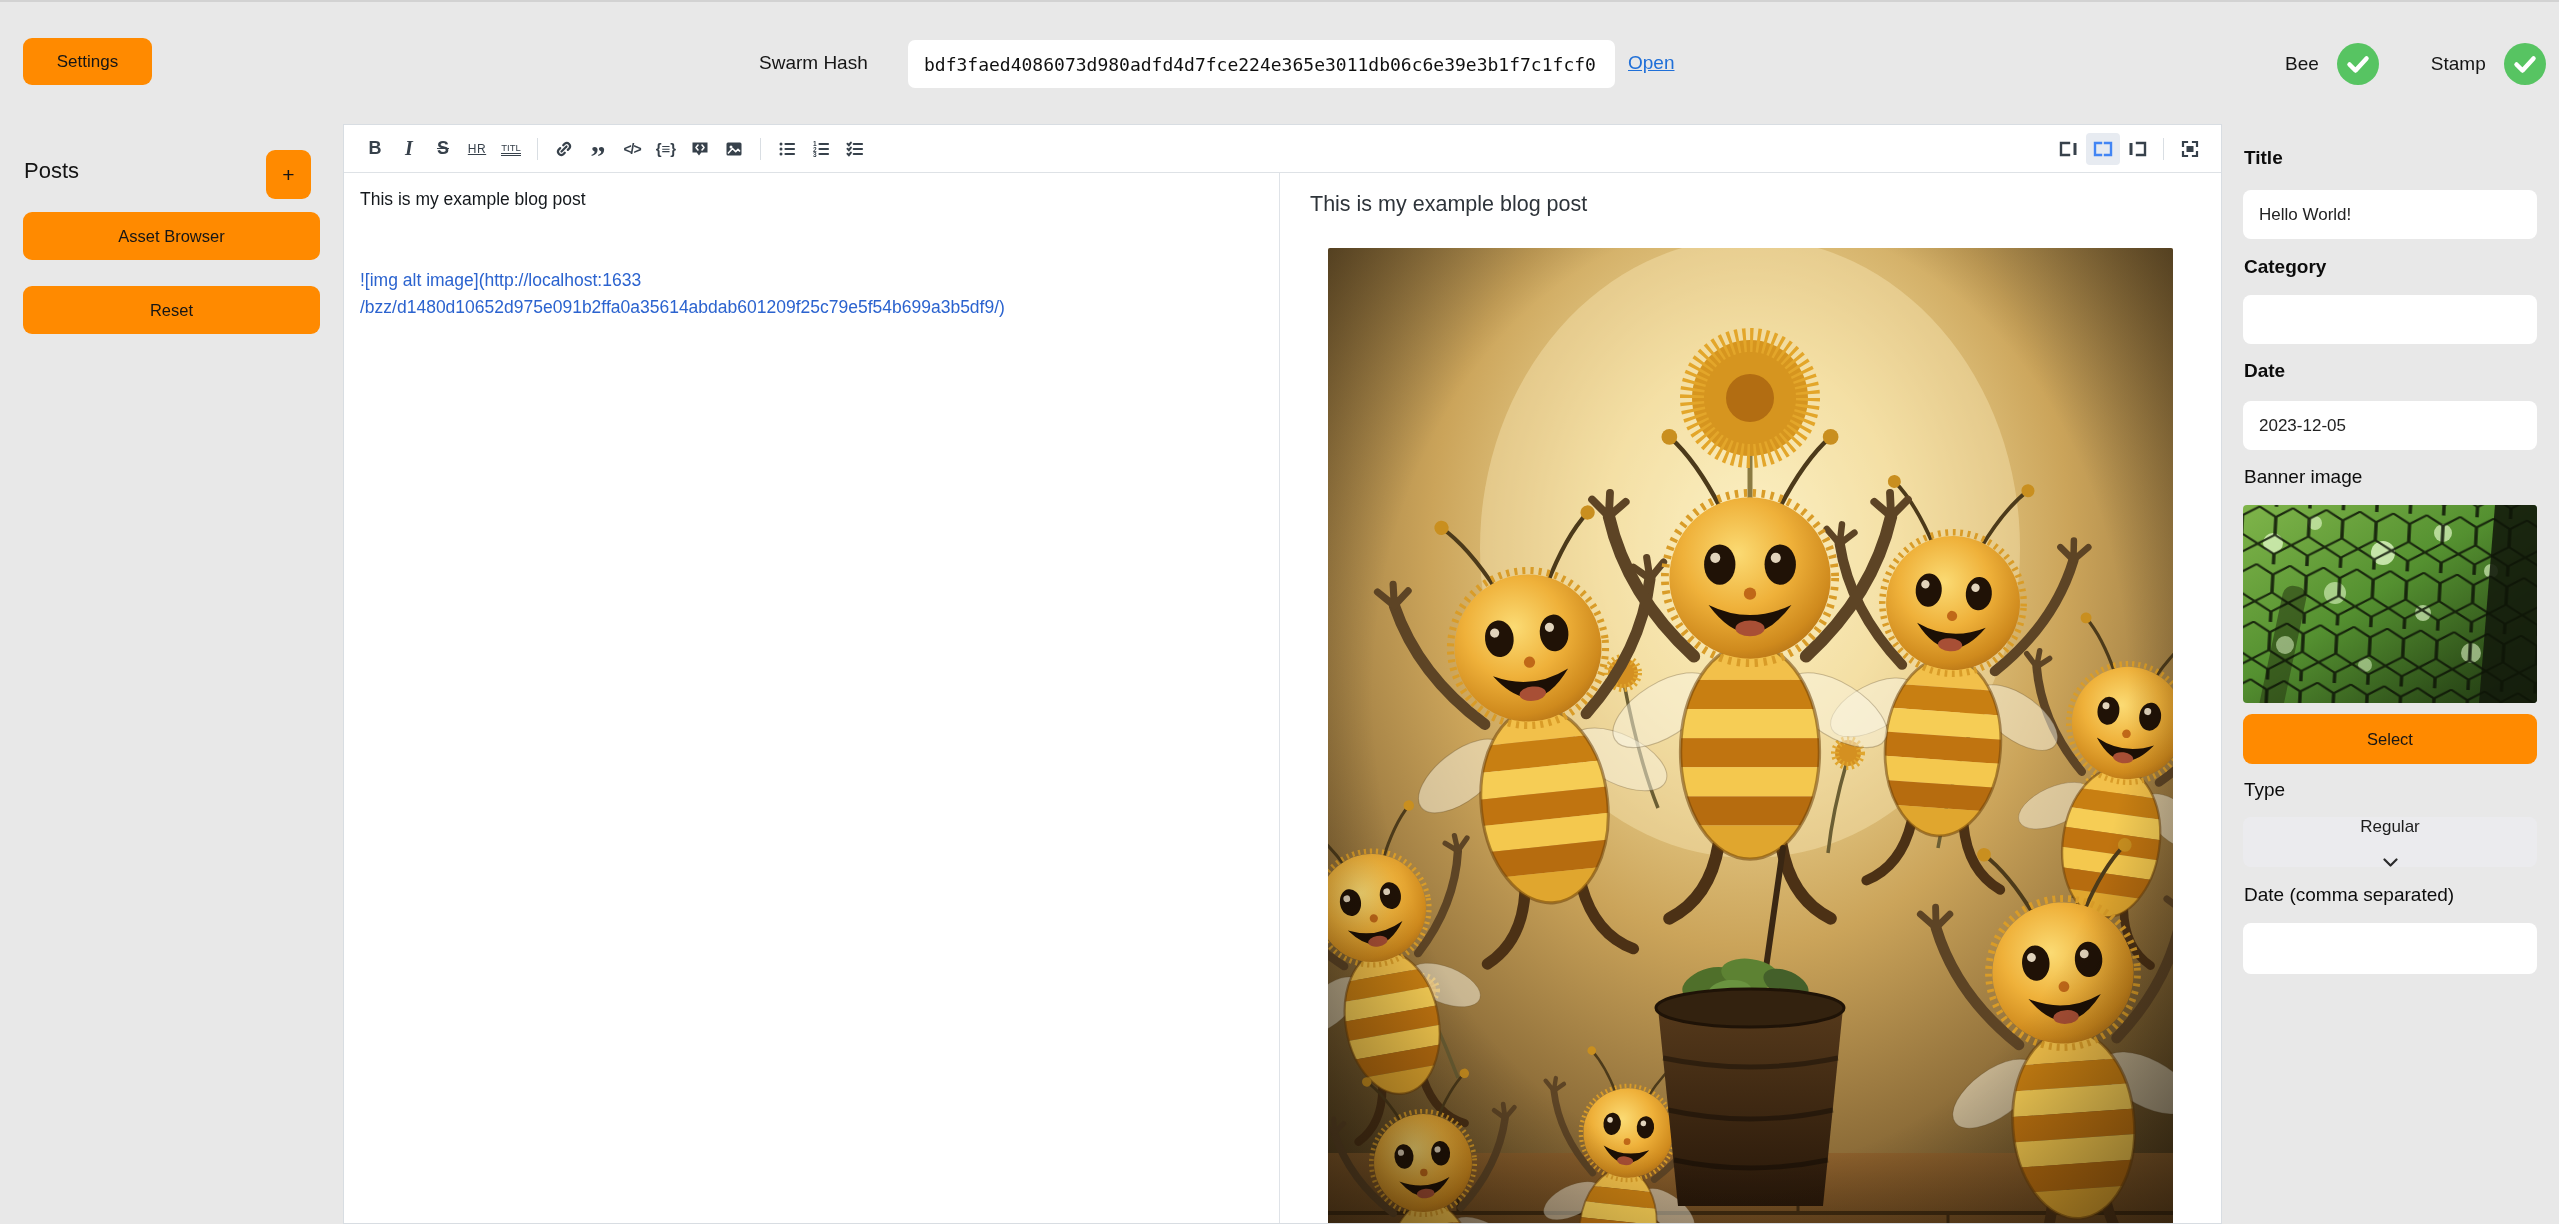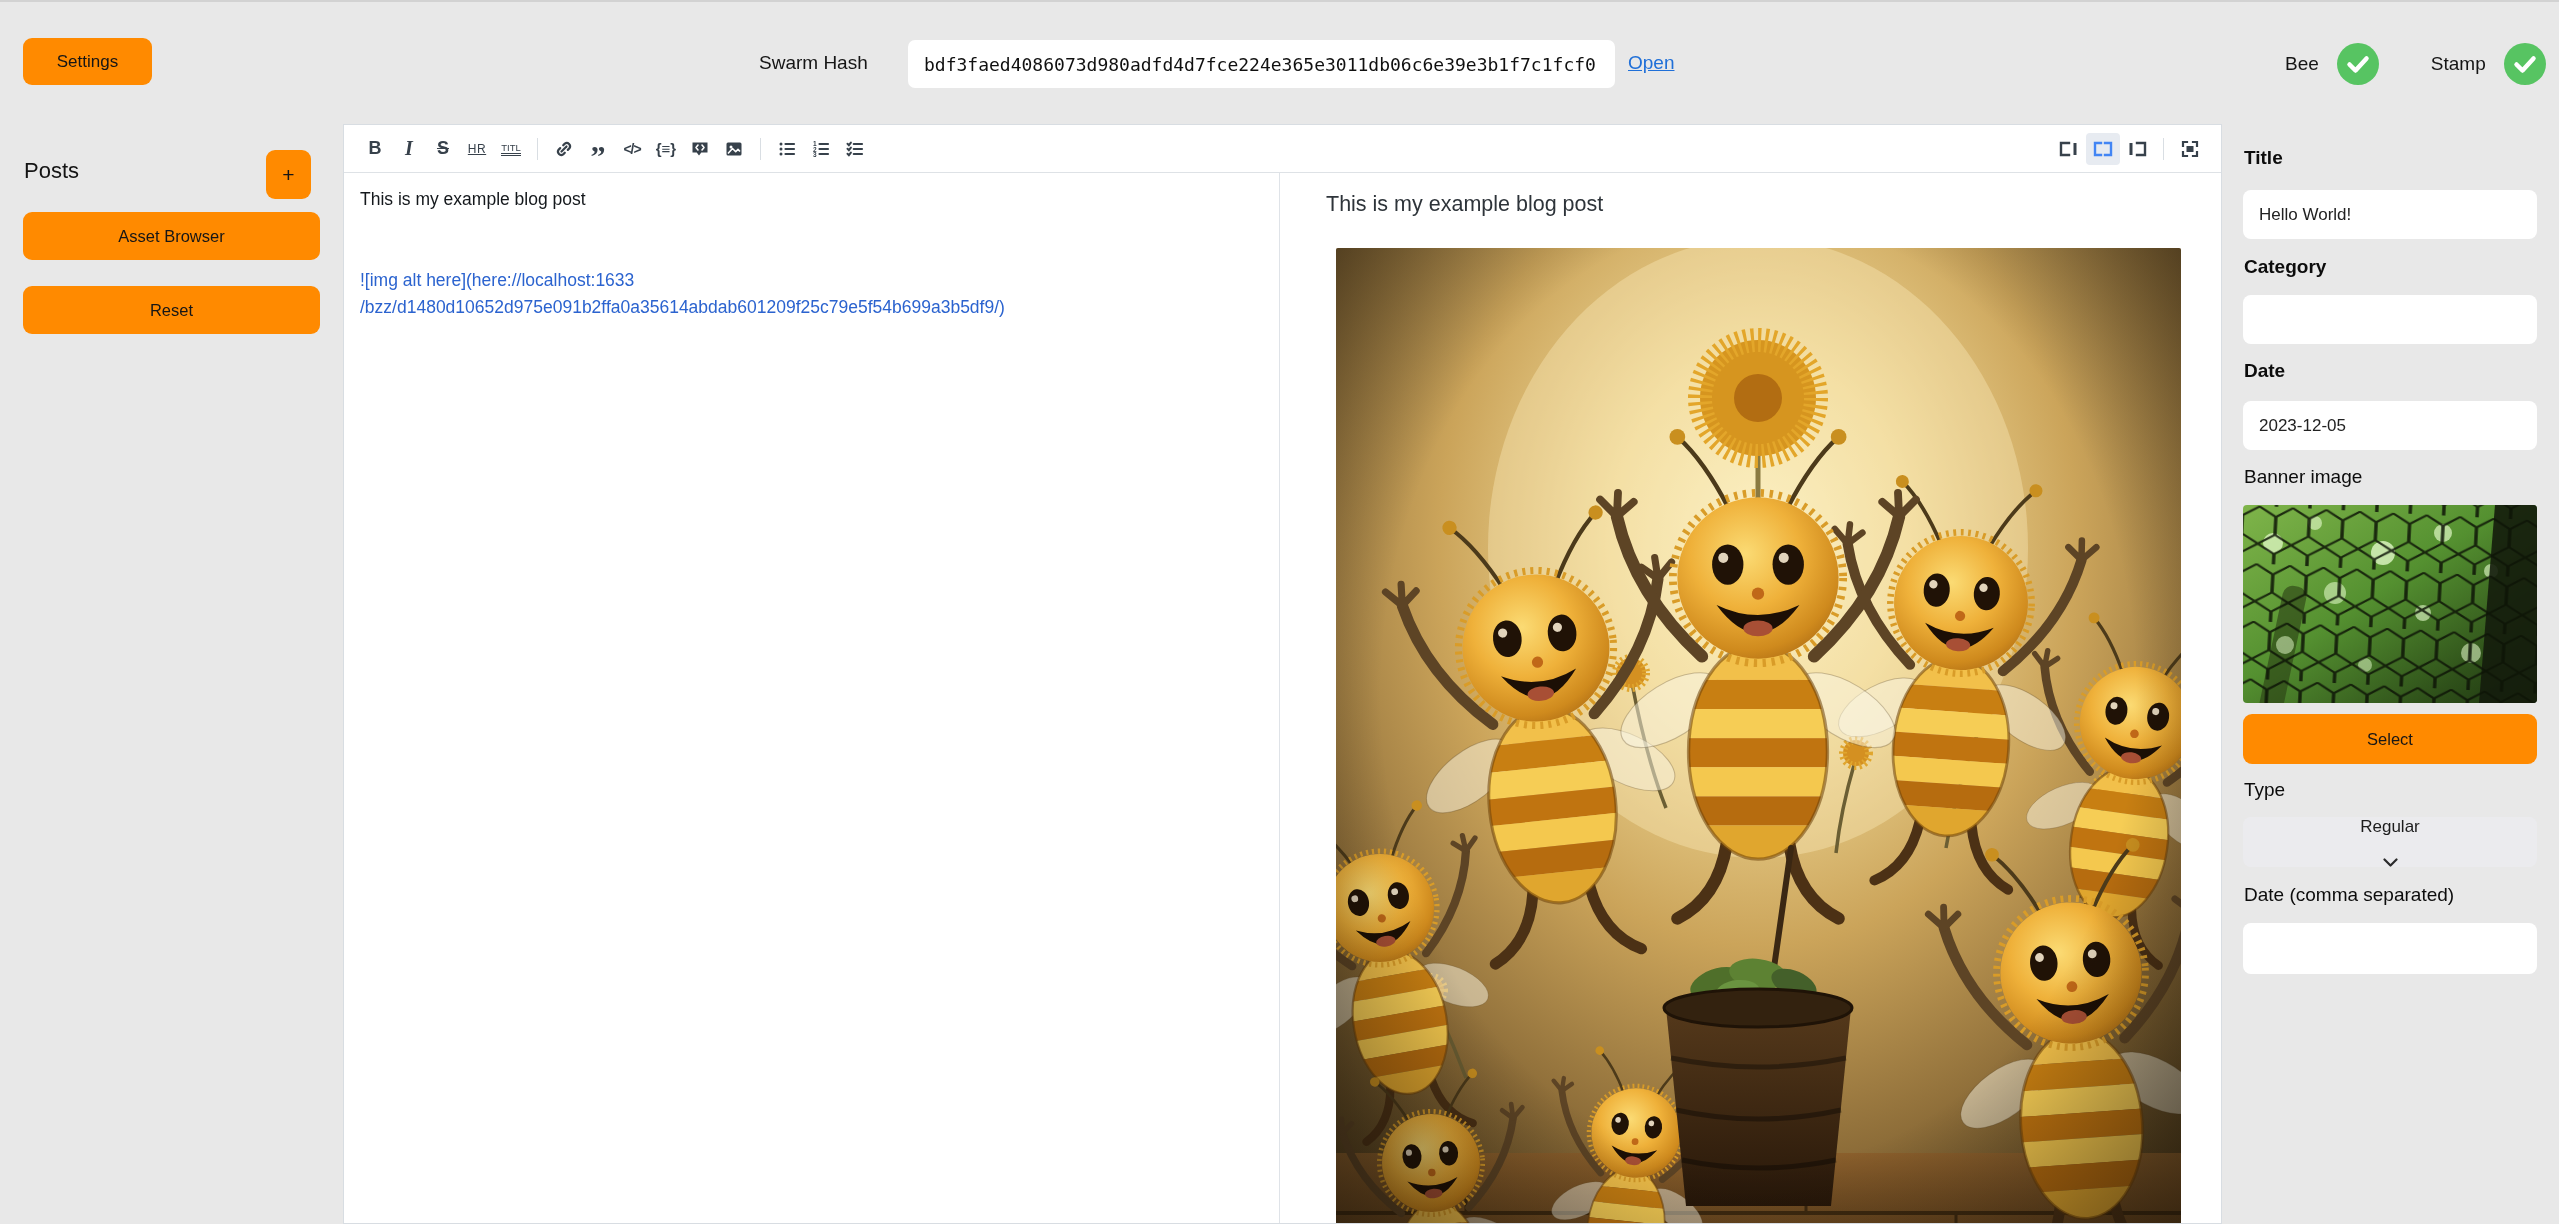--- a/index.html
+++ b/index.html
@@ -52,21 +52,21 @@
   .g-strike{font-size:18px;font-weight:700;text-decoration:line-through;}
   .g-hr{font-size:12px;font-weight:400;text-decoration:underline;letter-spacing:.5px;}
   .g-title{font-size:9.5px;font-weight:400;border-bottom:3px double #37414b;line-height:11px;}
   .g-quote{font-family:"Liberation Serif", serif;font-size:30px;font-weight:700;line-height:10px;
            padding-top:14px;}
   .g-code{font-size:14px;font-weight:800;letter-spacing:-1px;}
   .g-codeblock{font-size:15px;font-weight:700;}
   .tb-btn.active{background:#e7ebf1;}
   .tb-btn.active svg *{stroke:#4285f4;}
 
-  .split{position:absolute;left:0;top:48px;right:0;bottom:0;display:flex;gap:16px;}
+  .split{position:absolute;left:0;top:48px;right:0;bottom:0;display:flex;}
   .code-pane{width:936px;box-sizing:border-box;border-right:1px solid #dfe3e8;
              padding:13px 16px;font-size:17.5px;line-height:27px;color:#14181c;overflow:hidden;}
   .code-pane .mdline{white-space:pre;min-height:27px;}
   .code-pane .mdlink{color:#2b63cf;}
   .preview-pane{flex:1;padding:16px 30px;box-sizing:border-box;overflow:hidden;}
   .preview-heading{font-size:21.5px;line-height:30px;color:#2e343a;}
   .post-image{display:block;margin:29px auto 0;width:845px;height:1060px;border-radius:2px;}
 
   
   .r-lbl{left:2244px;}
@@ -200,21 +200,21 @@
         </svg>
       </button>
     </div>
 
     <div class="split">
 
       <div class="code-pane">
         <div class="mdline">This is my example blog post</div>
         <div class="mdline"></div>
         <div class="mdline"></div>
-        <div class="mdline mdlink">![img alt here](here://localhost:1633</div>
+        <div class="mdline mdlink">![img alt image](http://localhost:1633</div>
         <div class="mdline mdlink">/bzz/d1480d10652d975e091b2ffa0a35614abdab601209f25c79e5f54b699a3b5df9/)</div>
       </div>
 
       <div class="preview-pane">
         <div class="preview-heading">This is my example blog post</div>
 
         <svg class="post-image" viewBox="0 0 845 1060" preserveAspectRatio="none">
           <defs>
             <radialGradient id="bgGlow" cx="0.5" cy="0.28" r="0.9">
               <stop offset="0" stop-color="#faf0c4"></stop>

